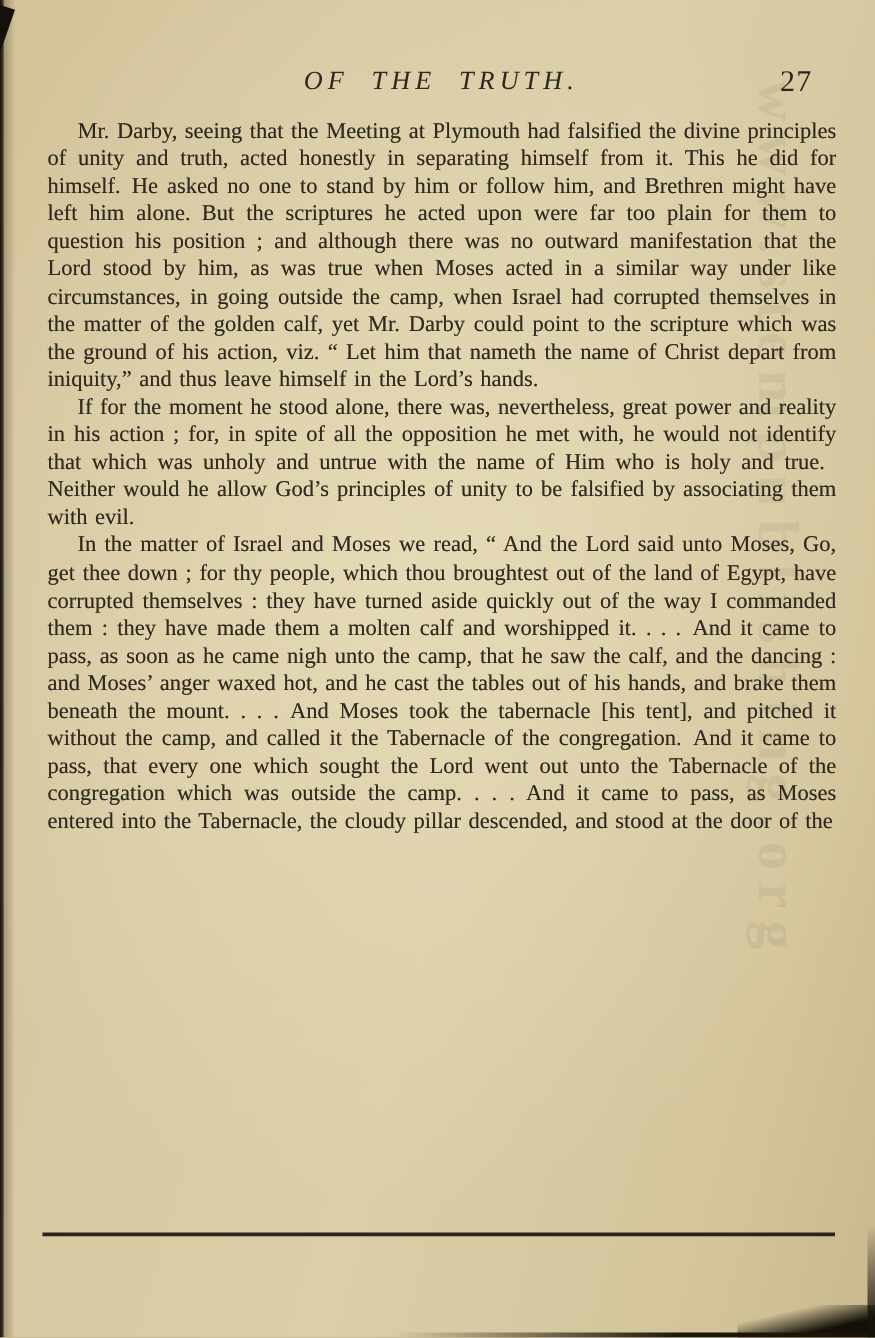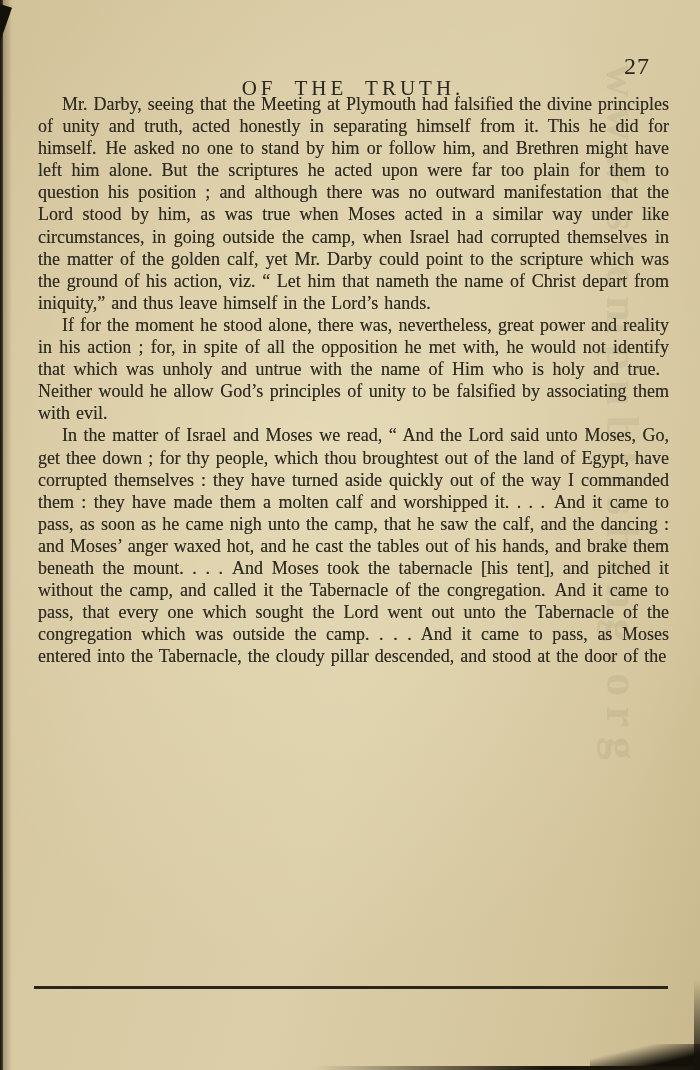--- a/index.html
+++ b/index.html
@@ -54,24 +54,23 @@
     user-select: none;
     white-space: nowrap;
     overflow: hidden;
   }
   
   .header {
     position: absolute; top: 52px; left: 38px; width: 630px; height: 28px;
   }
   .running-title {
     display: block; text-align: center;
-    font-size: 21px;
+    font-style: italic; font-size: 21px;
     letter-spacing: 4px; word-spacing: 9px;
     color: #2c2820;
-    margin-top: 24px;
   }
   .page-number {
     position: absolute; right: 18px; top: 1px;
     font-size: 24px; letter-spacing: 1px;
     color: #2c2820;
   }
   
   .body-text {
     position: absolute; top: 93px; left: 38px; width: 631px;
     font-size: 18px; line-height: 22.1px;

